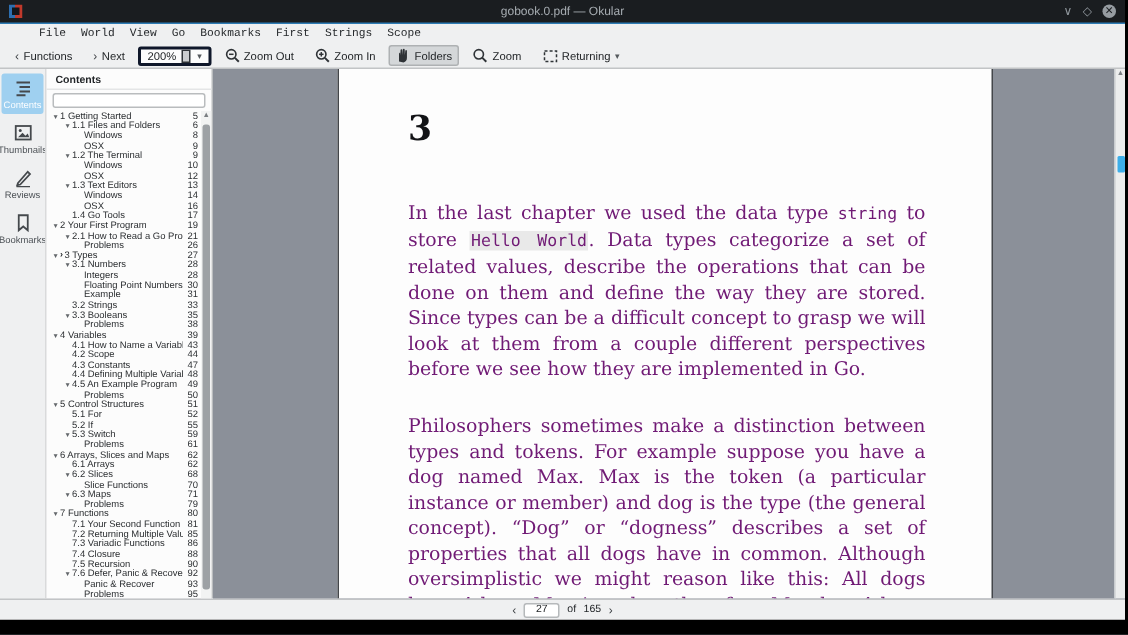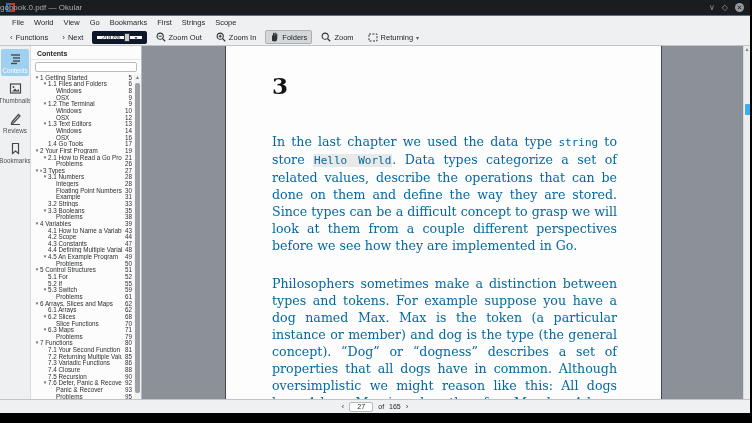--- a/index.html
+++ b/index.html
@@ -4,42 +4,42 @@
 <style>
   * { margin:0; padding:0; box-sizing:border-box; }
   html,body { width:752px; height:423px; background:#000; overflow:hidden;
               font-family:"Liberation Sans", sans-serif; }
   .window { position:absolute; left:0; top:0; width:750px; height:413px;
             display:flex; flex-direction:column; background:#eff0f1; }
 
   
   .titlebar { height:16px; background:#1a1d20; border-bottom:1px solid #2d7cb5;
               display:flex; align-items:center; padding:0 6px; position:relative; flex:none; }
-  .title-text { position:absolute; left:0; right:0; text-align:left;
+  .title-text { position:absolute; left:0; right:0; text-align:center;
                 font-size:8px; color:#a7adb2; }
   .app-icon { width:9px; height:9px; margin-right:4px; }
   .tb-controls { margin-left:auto; display:flex; gap:7px; align-items:center; z-index:2; }
   .wc { color:#8f969c; font-size:8px; line-height:9px; }
   .wc-close { width:9px; height:9px; background:#969ca1; border-radius:50%;
               color:#1a1d20; font-size:7px; text-align:center; line-height:9px; }
 
   
-  .menubar { height:13px; display:flex; align-items:center; padding-left:7px;
-             font-size:7.5px; color:#26292c; flex:none; }
+  .menubar { height:13px; display:flex; align-items:center; padding-left:21px;
+             font-size:7.5px; color:#26292c; flex:none;font-family:Liberation Mono, monospace; }
   .menu-item { padding:1px 5px; }
 
   
   .toolbar { height:17px; display:flex; align-items:center; gap:4px; padding-left:5px;
              border-bottom:1px solid #c2c4c6; font-size:7.5px; color:#232629; flex:none; }
   .tb-btn { display:inline-flex; align-items:center; gap:3px; padding:1px 4px;
             border-radius:2px; border:1px solid transparent; }
   .tb-btn.active { background:#d4d7d9; border-color:#aeb1b3; }
   .chev { font-size:8px; color:#3a3e42; }
   .combo { display:inline-flex; align-items:center; gap:3px; height:13px;
-           background:#fcfcfc; border:5px solid #0f172a; border-radius:2px;
+           background:#fcfcfc; border:2px solid #0f172a; border-radius:2px;
            padding:0 4px; }
   .caret { font-size:6px; color:#55595d; }
   .ticon { display:inline-block; }
 
   
   .main { flex:1; display:flex; min-height:0; }
 
   
   .iconbar { width:30px; background:#eff0f1; padding-top:3px; display:flex;
              flex-direction:column; align-items:center; gap:3px; flex:none; }
@@ -72,21 +72,21 @@
 
   
   .docarea { flex:1; position:relative; background:#8b9099; overflow:hidden; }
   .page { position:absolute; left:83px; top:0; width:437px; height:100%;
           background:#fdfdfd; border-left:1px solid #43464a; border-right:1px solid #43464a;
           padding:26px 44px 0 46px; overflow:hidden; }
   .heading { font-family:"DejaVu Serif", serif; font-weight:bold; font-size:23px;
              color:#121316; display:flex; }
   .heading .hnum { margin-right:20px; }
   .content p { font-family:"DejaVu Serif", serif; font-size:12.6px; line-height:17px;
-               text-align:justify; color:#0369a1; margin-top:21px; }
+               text-align:justify; color:#701a75; margin-top:21px; }
   .content p:first-of-type { margin-top:34px; }
   .code { font-family:"DejaVu Sans Mono", monospace; font-size:11px; }
   .code-bg { font-family:"DejaVu Sans Mono", monospace; font-size:11px;
              background:#e9e9e9; padding:0 1px; }
 
   .doc-scroll { position:absolute; right:0; top:0; bottom:0; width:7px;
                 background:#eceded; border-left:1px solid #d8dadb; }
   .doc-scroll .up { font-size:5px; color:#7b7f83; text-align:center; display:block; }
   .doc-thumb { position:absolute; left:1px; width:5px; top:58px; height:11px;
                background:#3daee9; border-radius:1px; }

